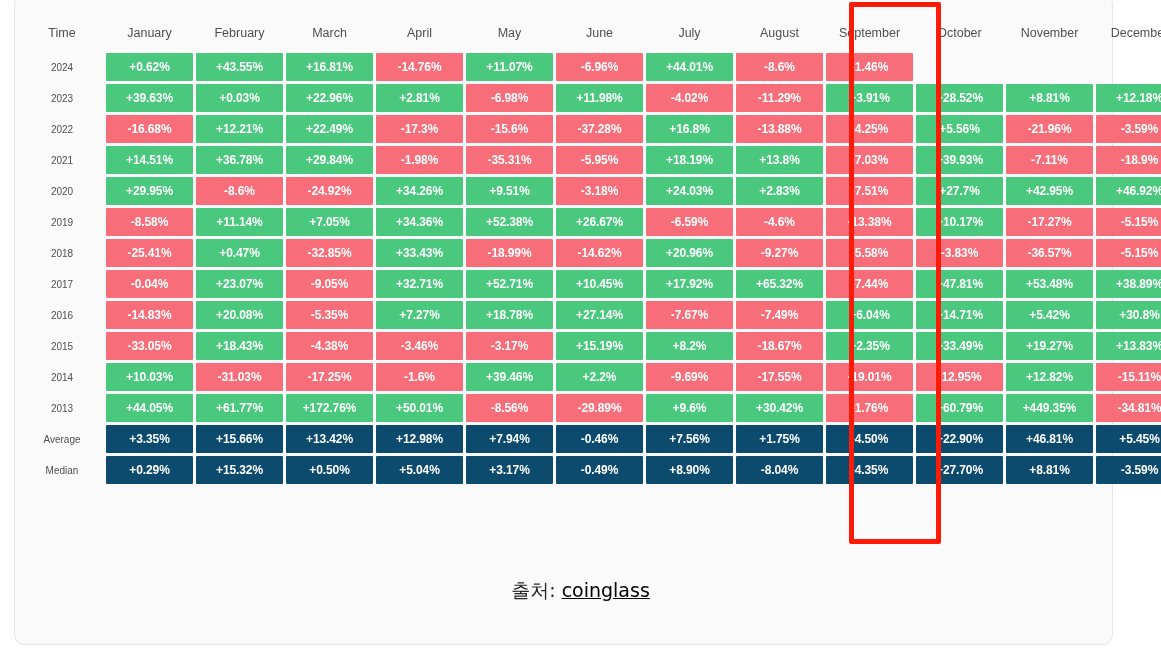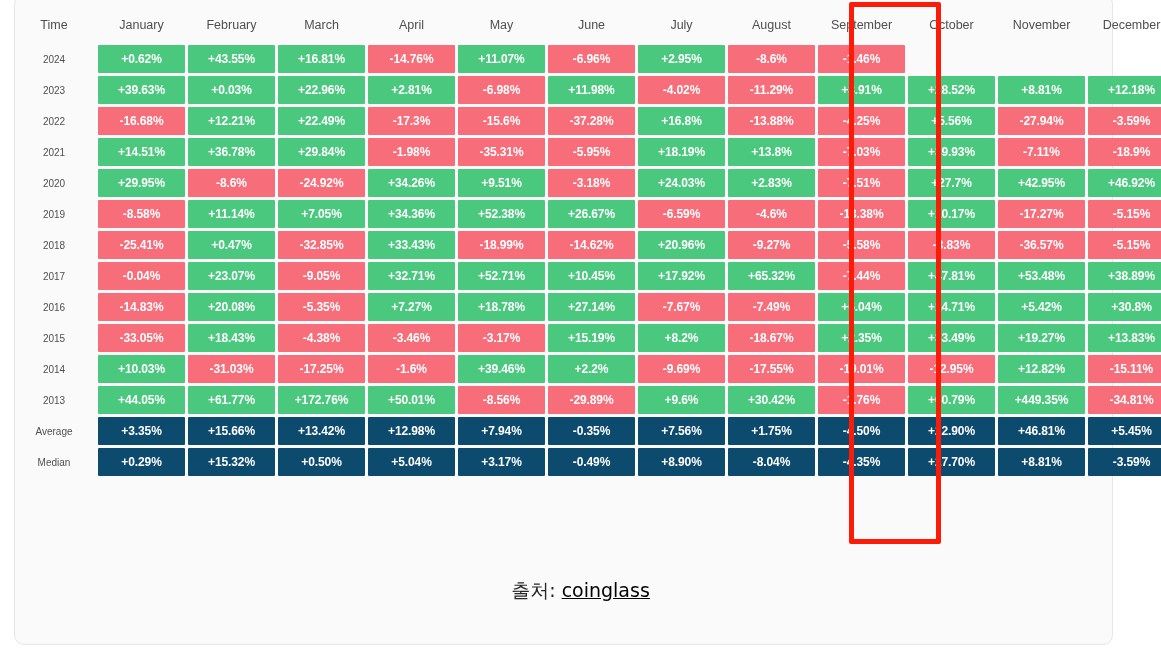--- a/index.html
+++ b/index.html
@@ -20,21 +20,21 @@
     left: 14px; top: -6px;
     width: 1099px; height: 651px;
     background: #fafafa;
     border: 1px solid #e6e6e6;
     border-radius: 10px;
   }
   .table-wrap {
     position: absolute;
     left: 0px; top: 0px;
     width: 1087px; height: 552px;
-    padding: 4px;
+    padding: 12px;
   }
   table.heatmap {
     border-collapse: separate;
     border-spacing: 3px 3px;
     table-layout: fixed;
     width: 1144px;
     margin-left: 6px;
     margin-top: 2px;
   }
   table.heatmap col.lbl { width: 82px; }
@@ -145,21 +145,21 @@
       </thead>
       <tbody>
           <tr>
             <th class="rowhead">2024</th>
             <td class="cell pos">+0.62%</td>
             <td class="cell pos">+43.55%</td>
             <td class="cell pos">+16.81%</td>
             <td class="cell neg">-14.76%</td>
             <td class="cell pos">+11.07%</td>
             <td class="cell neg">-6.96%</td>
-            <td class="cell pos">+2.95%</td>
+            <td class="cell pos">+44.01%</td>
             <td class="cell neg">-8.6%</td>
             <td class="cell neg">-1.46%</td>
             <td class="cell empty"></td>
             <td class="cell empty"></td>
             <td class="cell empty"></td>
           </tr>
           <tr>
             <th class="rowhead">2023</th>
             <td class="cell pos">+39.63%</td>
             <td class="cell pos">+0.03%</td>
@@ -179,21 +179,21 @@
             <td class="cell neg">-16.68%</td>
             <td class="cell pos">+12.21%</td>
             <td class="cell pos">+22.49%</td>
             <td class="cell neg">-17.3%</td>
             <td class="cell neg">-15.6%</td>
             <td class="cell neg">-37.28%</td>
             <td class="cell pos">+16.8%</td>
             <td class="cell neg">-13.88%</td>
             <td class="cell neg">-4.25%</td>
             <td class="cell pos">+5.56%</td>
-            <td class="cell neg">-27.94%</td>
+            <td class="cell neg">-21.96%</td>
             <td class="cell neg">-3.59%</td>
           </tr>
           <tr>
             <th class="rowhead">2021</th>
             <td class="cell pos">+14.51%</td>
             <td class="cell pos">+36.78%</td>
             <td class="cell pos">+29.84%</td>
             <td class="cell neg">-1.98%</td>
             <td class="cell neg">-35.31%</td>
             <td class="cell neg">-5.95%</td>
@@ -324,21 +324,21 @@
             <td class="cell pos">+449.35%</td>
             <td class="cell neg">-34.81%</td>
           </tr>
           <tr>
             <th class="rowhead">Average</th>
             <td class="cell stat">+3.35%</td>
             <td class="cell stat">+15.66%</td>
             <td class="cell stat">+13.42%</td>
             <td class="cell stat">+12.98%</td>
             <td class="cell stat">+7.94%</td>
-            <td class="cell stat">-0.35%</td>
+            <td class="cell stat">-0.46%</td>
             <td class="cell stat">+7.56%</td>
             <td class="cell stat">+1.75%</td>
             <td class="cell stat">-4.50%</td>
             <td class="cell stat">+22.90%</td>
             <td class="cell stat">+46.81%</td>
             <td class="cell stat">+5.45%</td>
           </tr>
           <tr>
             <th class="rowhead">Median</th>
             <td class="cell stat">+0.29%</td>

